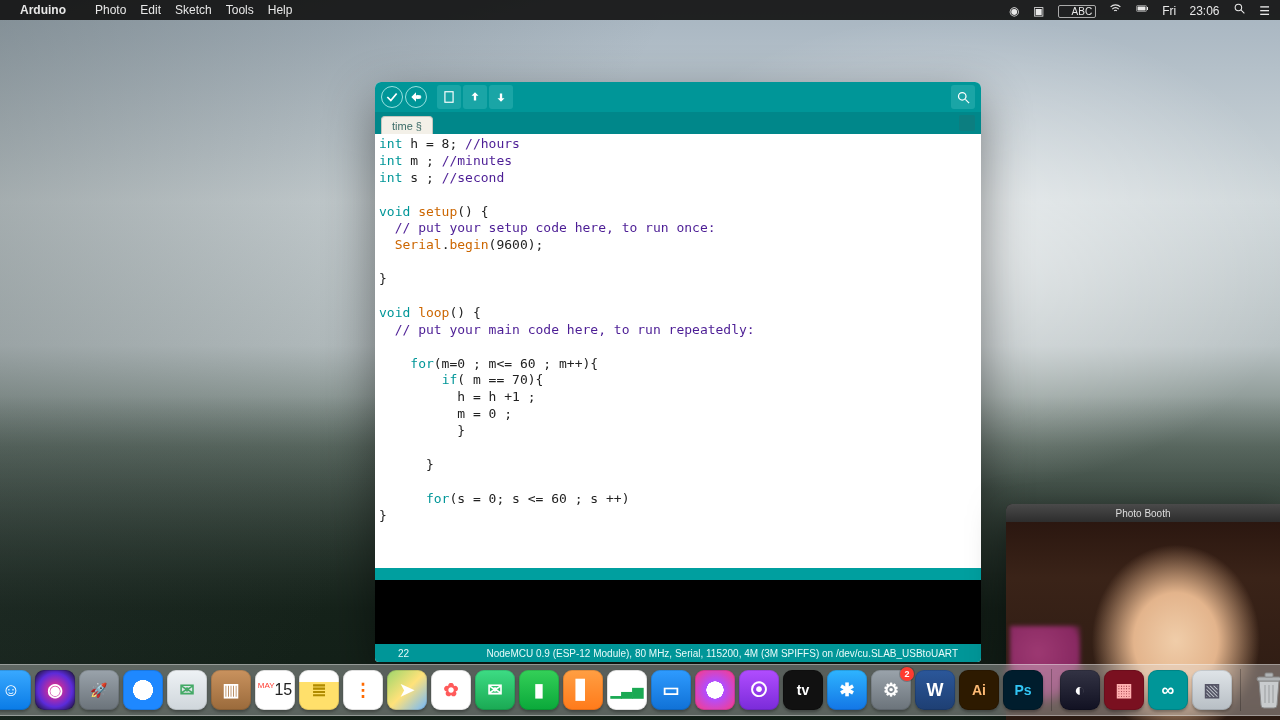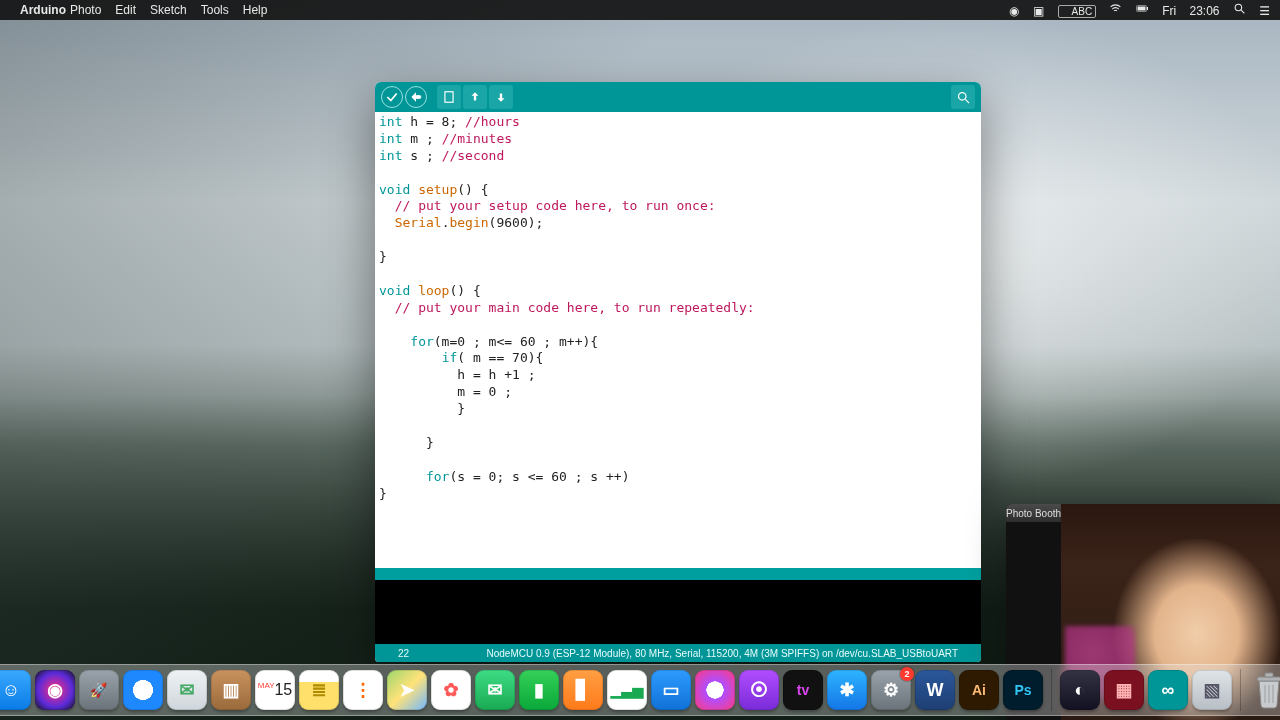--- a/index.html
+++ b/index.html
@@ -19,21 +19,21 @@
   }
 
   
   .menubar {
     position:absolute; top:0; left:0; right:0; height:20px;
     background:rgba(20,20,20,.92); color:#e8e8e8;
     display:flex; align-items:center; font-size:12px;
     padding:0 10px; z-index:100;
   }
   .menubar .apple { margin-right:10px; font-size:13px; }
-  .menubar .appname { font-weight:600; margin-right:4px; }
+  .menubar .appname { font-weight:600; margin-right:29px; }
   .menubar .mitem { margin-right:14px; }
   .menubar .spacer { flex:1; }
   .menubar .right span { margin-left:10px; display:inline-flex; align-items:center; }
   .menubar .right svg { width:13px; height:13px; }
 
   
   .arduino {
     position:absolute; top:82px; left:375px; width:606px; height:580px;
     background:#fff; border-radius:6px 6px 4px 4px;
     box-shadow:0 18px 50px rgba(0,0,0,.45);
@@ -92,36 +92,36 @@
 
   .editor {
     flex:1; overflow:auto; background:#ffffff;
     font-family: Menlo, Consolas, monospace; font-size:13px;
     line-height:1.30; padding:2px 4px 6px 4px;
     white-space:pre; color:#222;
   }
   .kw   { color:#009698; }
   .fn   { color:#cc6600; }        
   .obj  { color:#cc6600; }
-  .cmt  { color:#be185d; }
+  .cmt  { color:#4c1d95; }
 
   .msgarea { height:12px; background:#009f9f; }
   .console { height:64px; background:#000; }
   .statusbar {
     height:18px; background:#009698; color:#e6fbfa;
     font-size:10px; display:flex; align-items:center;
     padding:0 23px; justify-content:space-between;
   }
 
   
   .photobooth {
     position:absolute; right:0; bottom:0; width:274px; height:216px;
     background:#111; border-radius:6px 0 0 0;
     box-shadow:0 10px 35px rgba(0,0,0,.5); overflow:hidden;
-    display:flex; 
+    display:flex; flex-direction:column;
   }
   .photobooth .pbtitle {
     height:18px; background:linear-gradient(#4a4a4a,#2d2d2d);
     color:#ddd; font-size:10px; display:flex; align-items:center; justify-content:center;
   }
   .photobooth .pbview {
     flex:1;
     background:
       radial-gradient(ellipse 140px 160px at 62% 60%, #f0cda9 0%, #e3b48c 30%, rgba(0,0,0,0) 60%),
       linear-gradient(180deg,#2b1710 0%, #3a2318 28%, #2b1a12 100%);
@@ -241,20 +241,26 @@
         </svg>
     </div>
     <div class="serial-btn">
       <svg width="15" height="15" viewBox="0 0 24 24" fill="none" stroke="#fff" stroke-width="2">
           <circle cx="10" cy="10" r="6"></circle>
           <line x1="15" y1="15" x2="21" y2="21"></line>
         </svg>
     </div>
   </div>
 
+  <div class="tabbar">
+    <div class="tab">
+      <span>time §</span>
+    </div>
+    <div class="menu-toggle"></div>
+  </div>
 
   <div class="editor"><span class="kw">int</span><span> h = 8; </span><span class="cmt">//hours</span>
 <span class="kw">int</span><span> m ; </span><span class="cmt">//minutes</span>
 <span class="kw">int</span><span> s ; </span><span class="cmt">//second</span>
 
 <span class="kw">void</span><span> </span><span class="fn">setup</span><span>() {</span>
 <span class="cmt">  // put your setup code here, to run once:</span>
 <span>  </span><span class="obj">Serial</span><span>.</span><span class="fn">begin</span><span>(9600);</span>
 
 <span>}</span>
@@ -304,21 +310,21 @@
       <div class="dicon" style="background: rgb(255, 255, 255); color: rgb(255, 106, 0); font-weight: 700; font-family: Helvetica, Arial, sans-serif;">⋮</div>
       <div class="dicon" style="background: linear-gradient(135deg, rgb(155, 214, 107), rgb(255, 226, 122) 50%, rgb(111, 183, 255)); color: rgb(255, 255, 255); font-weight: 700; font-family: Helvetica, Arial, sans-serif;">➤</div>
       <div class="dicon" style="background: rgb(255, 255, 255); color: rgb(255, 90, 90); font-weight: 700; font-family: Helvetica, Arial, sans-serif;">✿</div>
       <div class="dicon" style="background: linear-gradient(rgb(61, 220, 132), rgb(26, 169, 83)); font-weight: 700; font-family: Helvetica, Arial, sans-serif;">✉</div>
       <div class="dicon" style="background: linear-gradient(rgb(52, 208, 88), rgb(10, 168, 58)); color: rgb(255, 255, 255); font-weight: 700; font-family: Helvetica, Arial, sans-serif;">▮</div>
       <div class="dicon" style="background: linear-gradient(rgb(255, 159, 67), rgb(255, 122, 26)); font-weight: 700; font-family: Helvetica, Arial, sans-serif;">▋</div>
       <div class="dicon" style="background: rgb(255, 255, 255); color: rgb(26, 169, 83); font-weight: 700; font-family: Helvetica, Arial, sans-serif; font-size: 14px;">▁▃▅</div>
       <div class="dicon" style="background: linear-gradient(rgb(46, 155, 255), rgb(16, 113, 214)); font-weight: 700; font-family: Helvetica, Arial, sans-serif;">▭</div>
       <div class="dicon" style="background: radial-gradient(circle, rgb(255, 255, 255) 30%, rgb(177, 77, 255) 31%, rgb(255, 59, 126)); font-weight: 700; font-family: Helvetica, Arial, sans-serif;">♪</div>
       <div class="dicon" style="background: linear-gradient(rgb(177, 77, 255), rgb(122, 43, 217)); font-weight: 700; font-family: Helvetica, Arial, sans-serif;">⦿</div>
-      <div class="dicon" style="background: rgb(17, 17, 17); color: #d946ef; font-weight: 700; font-family: Helvetica, Arial, sans-serif; font-size: 14px;">tv</div>
+      <div class="dicon" style="background: rgb(17, 17, 17); color: #ffffff; font-weight: 700; font-family: Helvetica, Arial, sans-serif; font-size: 14px;">tv</div>
       <div class="dicon" style="background: linear-gradient(rgb(46, 180, 255), rgb(19, 118, 230)); font-weight: 700; font-family: Helvetica, Arial, sans-serif;">✱</div>
       <div class="dicon" style="background: linear-gradient(rgb(154, 163, 171), rgb(107, 115, 122)); font-weight: 700; font-family: Helvetica, Arial, sans-serif;">⚙<span class="badge">2</span></div>
       <div class="dicon" style="background: linear-gradient(rgb(43, 87, 154), rgb(30, 63, 115)); font-weight: 700; font-family: Helvetica, Arial, sans-serif;">W</div>
       <div class="dicon" style="background: rgb(45, 26, 0); color: #fdba74; font-weight: 700; font-family: Helvetica, Arial, sans-serif; font-size: 14px;">Ai</div>
       <div class="dicon" style="background: rgb(0, 29, 45); color: rgb(49, 197, 244); font-weight: 700; font-family: Helvetica, Arial, sans-serif; font-size: 14px;">Ps</div>
       <div class="dsep"></div>
       <div class="dicon" style="background: linear-gradient(rgb(51, 51, 68), rgb(17, 17, 34)); font-weight: 700; font-family: Helvetica, Arial, sans-serif;">◐</div>
       <div class="dicon" style="background: rgb(122, 16, 32); color: rgb(255, 176, 176); font-weight: 700; font-family: Helvetica, Arial, sans-serif;">▦</div>
       <div class="dicon" style="background: rgb(0, 150, 152); font-weight: 700; font-family: Helvetica, Arial, sans-serif;">∞</div>
       <div class="dicon" style="background: linear-gradient(rgb(223, 228, 232), rgb(183, 190, 196)); color: rgb(85, 85, 102); font-weight: 700; font-family: Helvetica, Arial, sans-serif;">▧</div>

